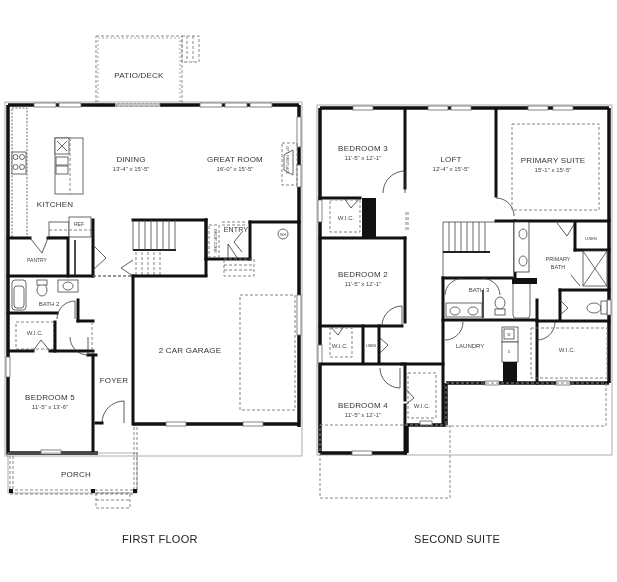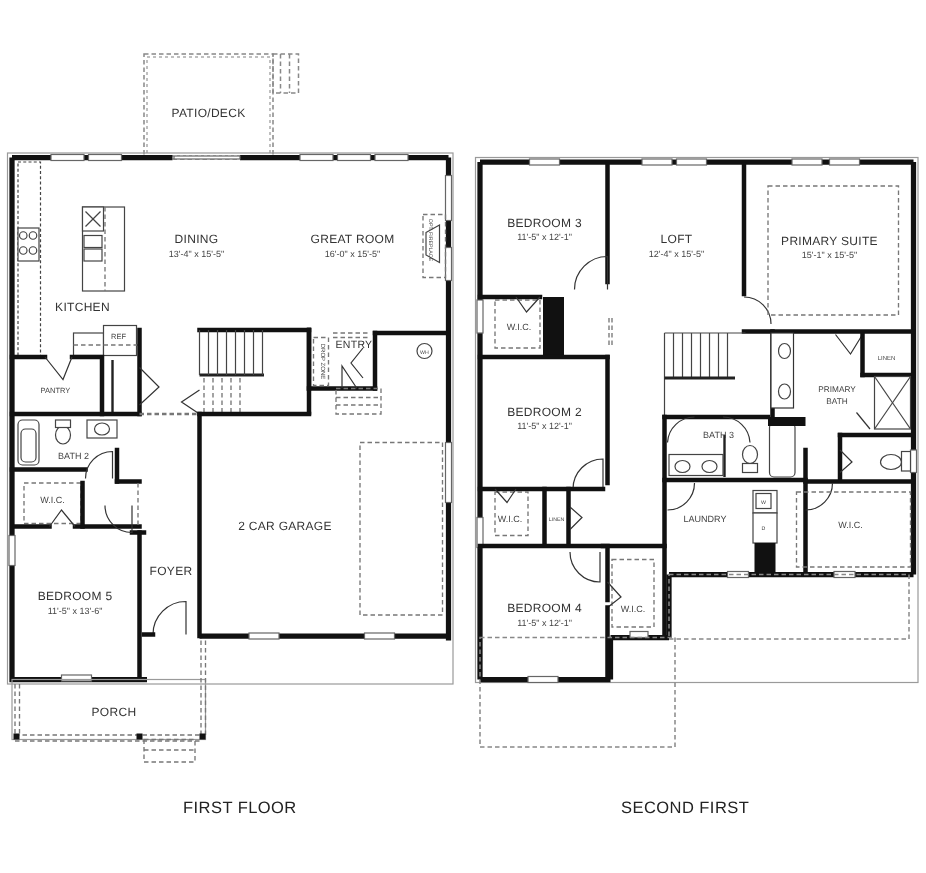--- a/index.html
+++ b/index.html
@@ -332,13 +332,13 @@
     <text class="small" x="371" y="347" style="font-size:3.5px">LINEN</text>
     <text class="dim" x="470" y="348">LAUNDRY</text>
     <text class="dim" x="567" y="352">W.I.C.</text>
     <text class="lbl" x="363" y="408">BEDROOM 4</text>
     <text class="dim" x="363" y="417">11'-5" x 12'-1"</text>
     <text class="dim" x="422" y="408">W.I.C.</text>
   </g>
 </svg>
 
 <div class="floor-title" style="left:122px; top:533px;">FIRST FLOOR</div>
-<div class="floor-title" style="left:414px; top:533px;">SECOND FIRST</div>
+<div class="floor-title" style="left:414px; top:533px;">SECOND SUITE</div>
 
 </body></html>

